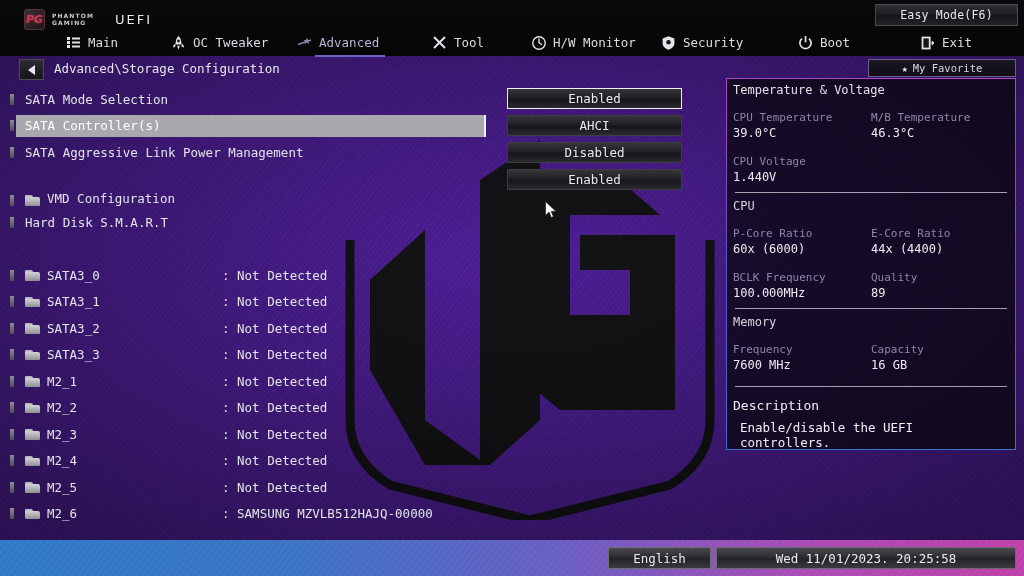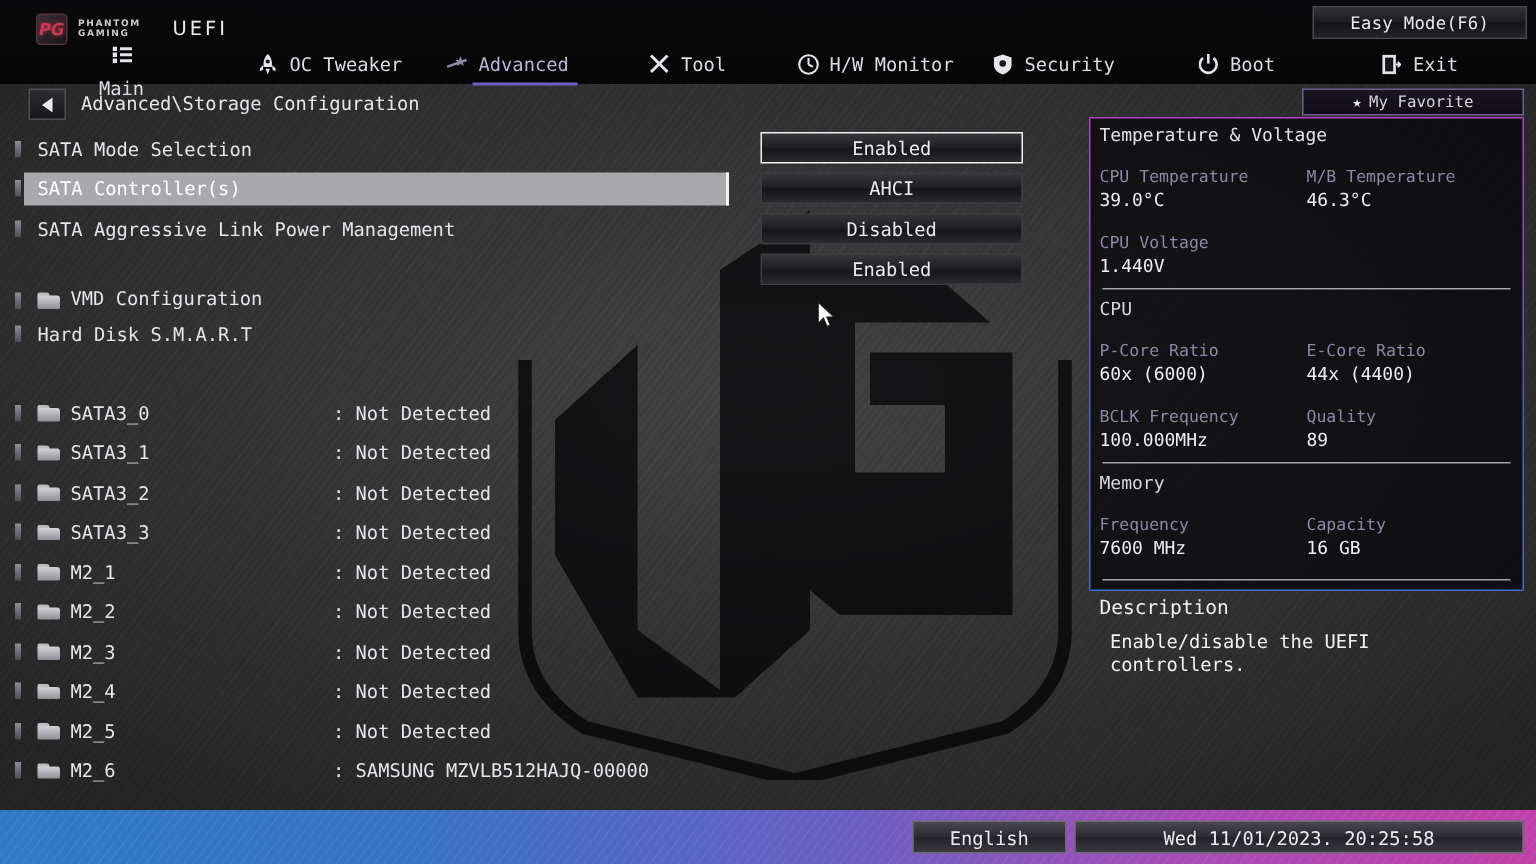--- a/index.html
+++ b/index.html
@@ -5,21 +5,21 @@
   * { box-sizing: border-box; margin: 0; padding: 0; }
   html, body {
     width: 1024px; height: 576px;
     background: #000;
     font-family: "DejaVu Sans Mono", "Liberation Mono", monospace;
     overflow: hidden;
   }
   #root {
     position: relative;
     width: 1024px; height: 576px;
-    background: #404040;
+    background: #4c1d95;
     overflow: hidden;
   }
 
   
   .bg-stripes {
     position: absolute; inset: 0;
     background-image: repeating-linear-gradient(
       -52deg,
       rgba(255,255,255,0.030) 0px,
       rgba(255,255,255,0.030) 1px,
@@ -189,21 +189,21 @@
     background: linear-gradient(180deg,#35353a 0%, #202024 46%, #16161a 54%, #2a2a2f 100%);
     border: 1px solid #3c3c43;
     color: #e9e9ef; font-size: 12.5px;
     display: flex; align-items: center; justify-content: center;
   }
   .vbtn.sel { border: 1px solid #f0f0f4; }
 
   
   .infopanel {
     position: absolute; left: 726px; top: 78px;
-    width: 290px; height: 316px;
+    width: 290px; height: 372px;
     background: rgba(5,5,9,0.72);
     border: 1px solid transparent;
     border-image: linear-gradient(180deg,#b044c8 0%, #8a4bc9 22%, #5a56c6 55%, #3f6fd0 100%) 1;
     z-index: 4;
     padding: 2px 6px 0 6px;
   }
   .sec-title { font-size: 12px; color: #e2e2e8; margin-top: 2px; }
   .sec-title.dim { color: #d6d6dc; }
   .pairs { display: flex; margin-top: 13px; }
   .pcol { width: 50%; }
@@ -272,21 +272,21 @@
         <span>PHANTOM</span>
         <span>GAMING</span>
       </div>
       <div class="uefi-text">UEFI</div>
     </div>
 
     <div class="easymode-btn">Easy Mode(F6)</div>
 
     <div class="tabs">
 
-      <div class="tab" style="position:absolute;left:64px;flex-direction:column;">
+      <div class="tab" style="position:absolute;left:64px;">
         <span class="ti">
           <svg width="13" height="11" viewBox="0 0 13 11">
               <g fill="#e4e4ea">
             <rect x="0" y="0" width="3" height="3"></rect>
                 <rect x="5" y="0.5" width="8" height="2"></rect>
             <rect x="0" y="4" width="3" height="3"></rect>
                 <rect x="5" y="4.5" width="8" height="2"></rect>
             <rect x="0" y="8" width="3" height="3"></rect>
                 <rect x="5" y="8.5" width="8" height="2"></rect>
           </g>

